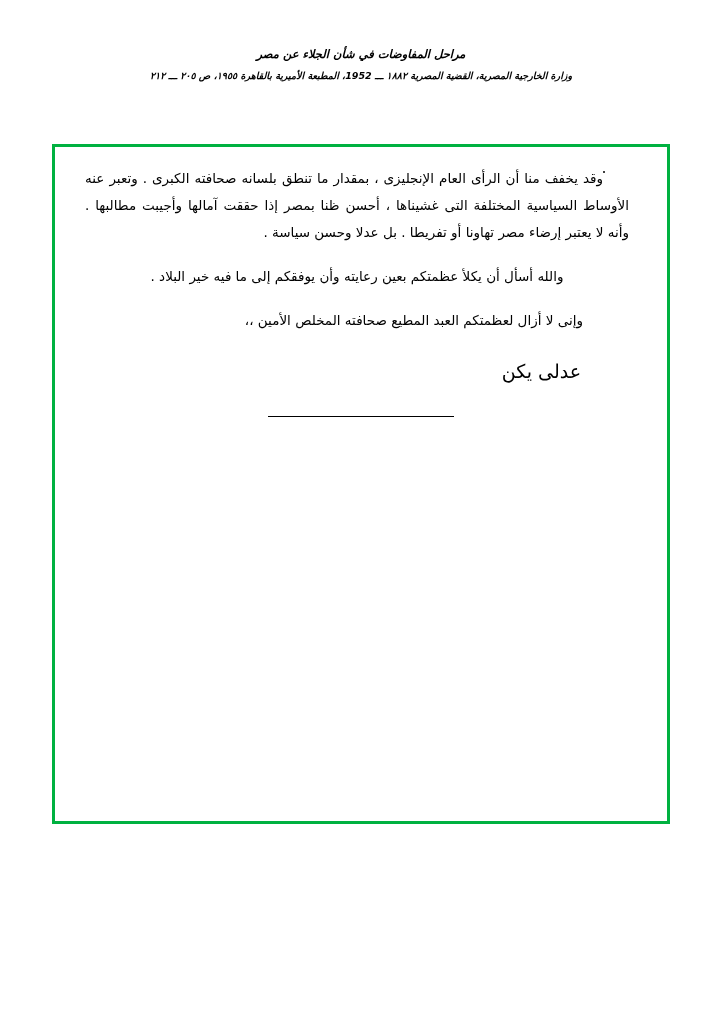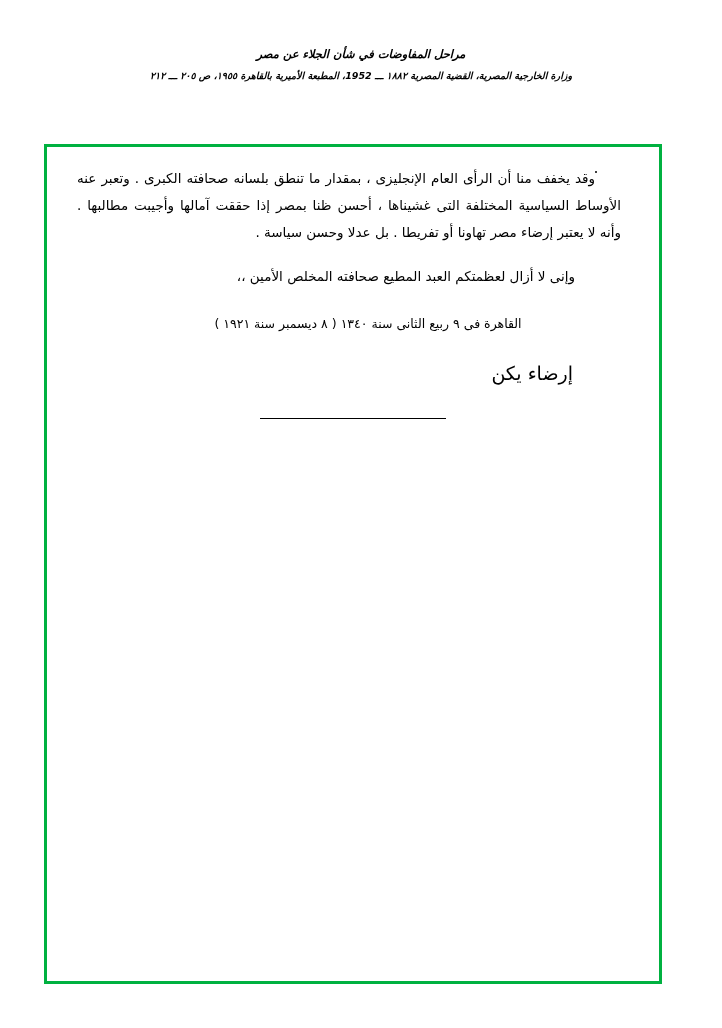--- a/index.html
+++ b/index.html
@@ -42,23 +42,23 @@
     font-size: 9.5px;
     font-weight: bold;
     line-height: 1.6;
     margin-top: 4px;
   }
 
   
   .doc-frame {
     position: absolute;
     top: 144px;
-    left: 44px;
+    left: 52px;
     width: 618px;
-    height: 840px;
+    height: 680px;
     border: 3px solid #00b140;
     box-sizing: border-box;
     background: #ffffff;
   }
 
   .doc-inner {
     position: absolute;
     top: 18px;
     right: 24px;
     left: 24px;
@@ -130,23 +130,23 @@
   <div class="title">مراحل المفاوضات في شأن الجلاء عن مصر</div>
   <div class="source">وزارة الخارجية المصرية، القضية المصرية ١٨٨٢ ـــ 1952، المطبعة الأميرية بالقاهرة ١٩٥٥، ص ٢٠٥ ـــ ٢١٢</div>
 </div>
 
 <div class="doc-frame">
   <div class="doc-inner">
 
     <span class="dot-mark"></span>
 
     <p class="para first">وقد يخفف منا أن الرأى العام الإنجليزى ، بمقدار ما تنطق بلسانه صحافته الكبرى . وتعبر عنه الأوساط السياسية المختلفة التى غشيناها ، أحسن ظنا بمصر إذا حققت آمالها وأجيبت مطالبها . وأنه لا يعتبر إرضاء مصر تهاونا أو تفريطا . بل عدلا وحسن سياسة .</p>
+    <p class="para centerish">والله أسأل أن يكلأ عظمتكم بعين رعايته وأن يوفقكم إلى ما فيه خير البلاد .</p>
     <p class="para rightish">وإنى لا أزال لعظمتكم العبد المطيع صحافته المخلص الأمين ،،</p>
 
-    <p class="date-line">القاهرة فى ٩ ربيع الثانى سنة ١٣٤٠ ( ٨ ديسمبر سنة ١٩٢١ )</p>
 
-    <p class="signature">إرضاء يكن</p>
+    <p class="signature">عدلى يكن</p>
 
     <div class="rule"></div>
 
     <div class="blank-space"></div>
   </div>
 </div>
 
 </body></html>

